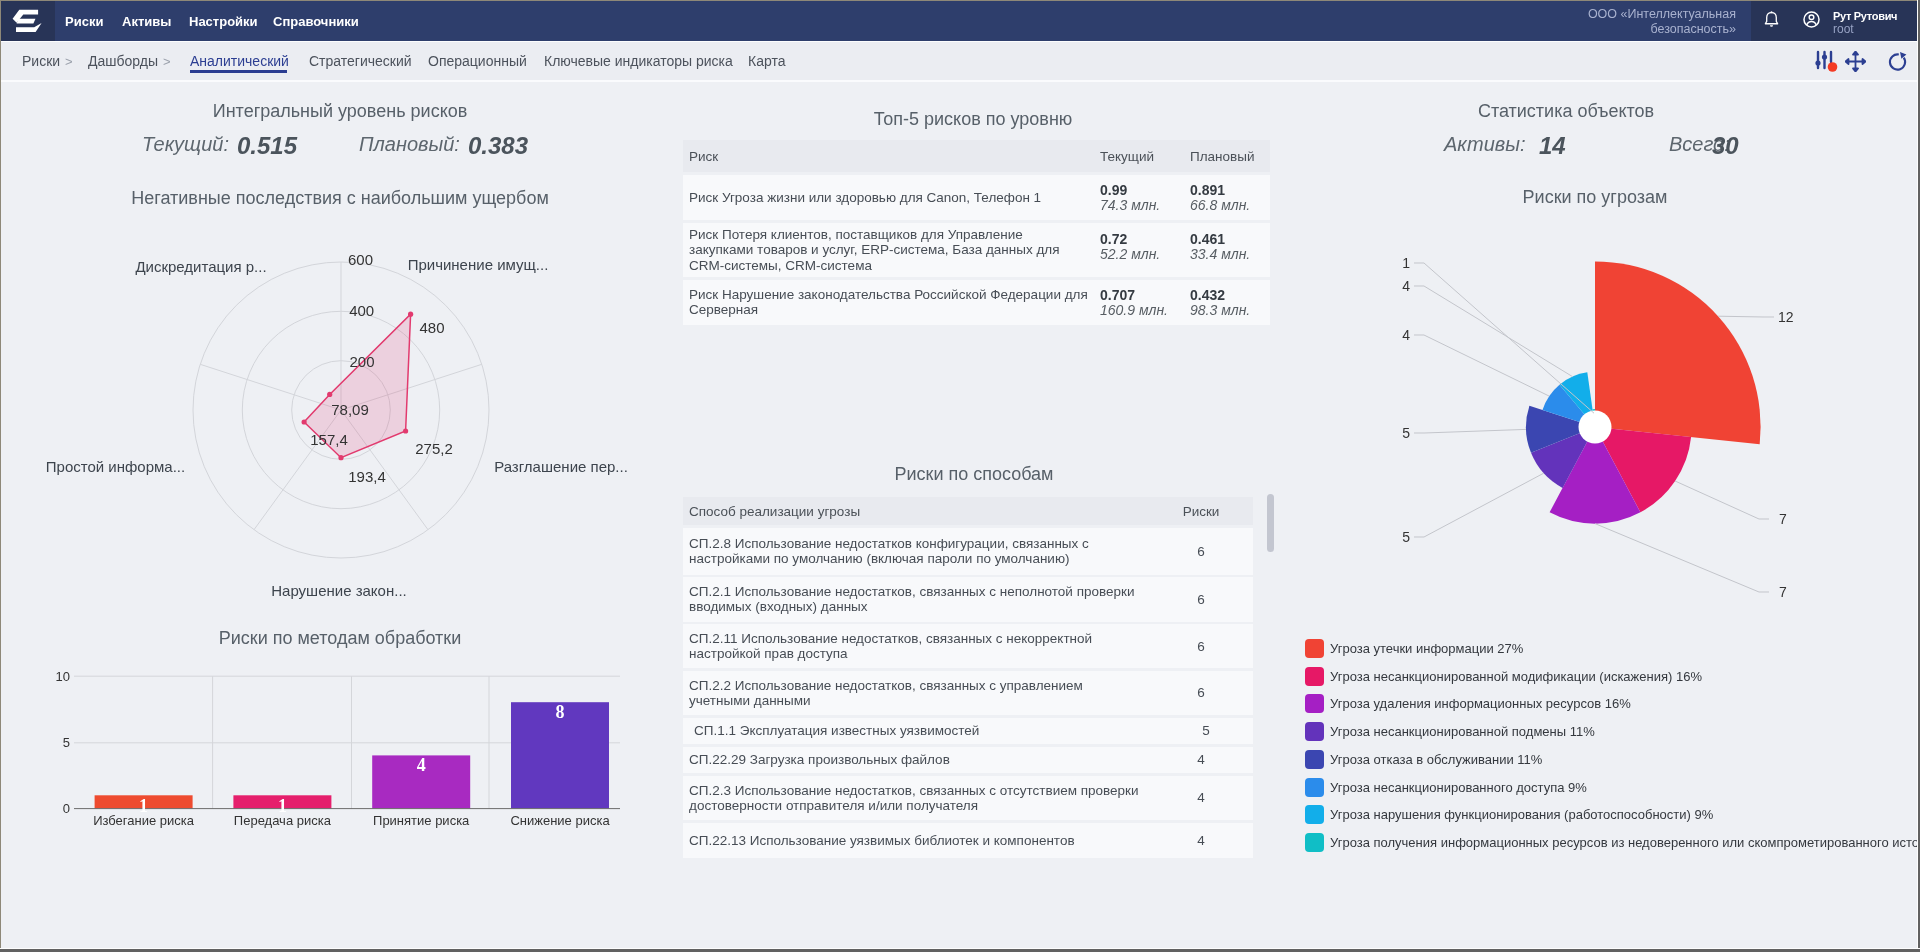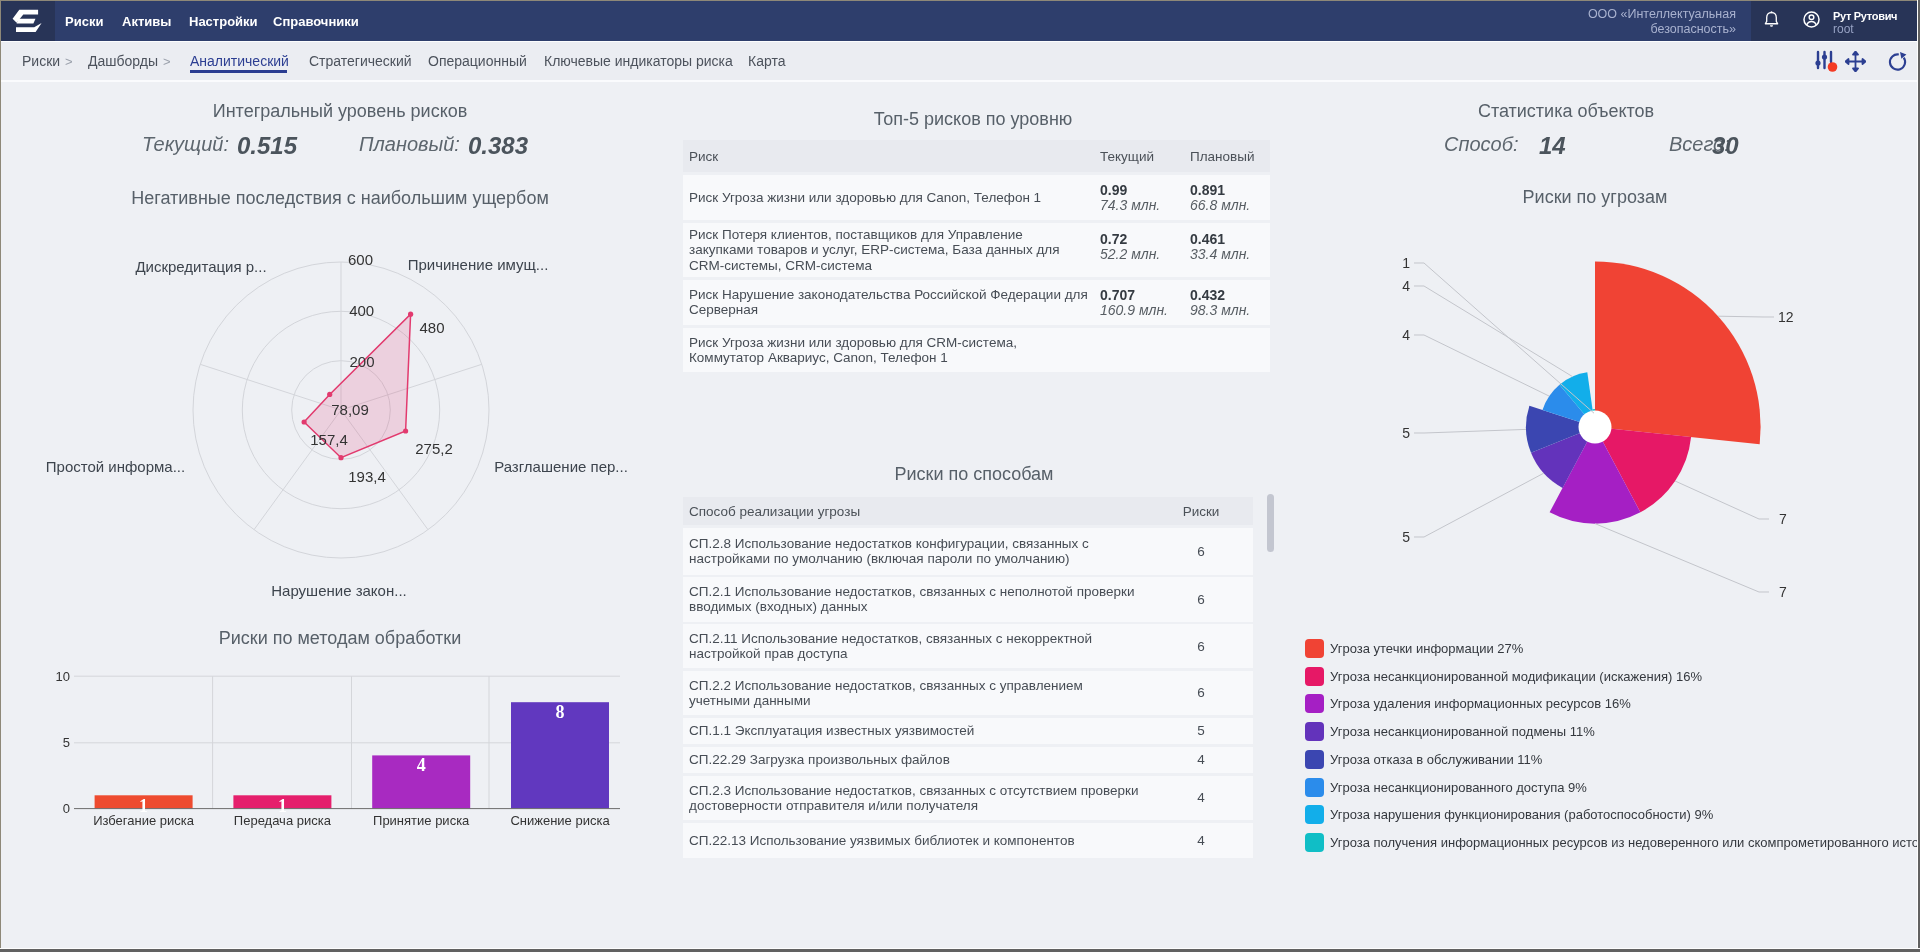--- a/index.html
+++ b/index.html
@@ -73,21 +73,21 @@
   <div class="abs statnum" style="left:237px;top:132px;">0.515</div>
   <div class="abs statlabel" style="left:359px;top:133px;">Плановый:</div>
   <div class="abs statnum" style="left:468px;top:132px;">0.383</div>
   <div class="title" style="left:340px;top:198px;">Негативные последствия с наибольшим ущербом</div>
   <div class="title" style="left:340px;top:638px;">Риски по методам обработки</div>
 
   <div class="title" style="left:973px;top:119px;">Топ-5 рисков по уровню</div>
   <div class="title" style="left:974px;top:474px;">Риски по способам</div>
 
   <div class="title" style="left:1566px;top:111px;">Статистика объектов</div>
-  <div class="abs statlabel" style="left:1444px;top:133px;">Способ:</div>
+  <div class="abs statlabel" style="left:1444px;top:133px;">Активы:</div>
   <div class="abs statnum" style="left:1539px;top:132px;">14</div>
   <div class="abs statlabel" style="left:1648px;top:133px;margin-left:21px;">Всего:</div>
   <div class="abs statnum" style="left:1712px;top:132px;">30</div>
   <div class="title" style="left:1595px;top:197px;">Риски по угрозам</div>
 
   <div class="tbl" style="left:683px;top:140px;width:587px;">
     <div class="hdr" style="height:32px;">
       <div style="width:411px;padding-left:6px;">Риск</div>
       <div style="width:90px;">Текущий</div>
       <div>Плановый</div>
@@ -118,25 +118,20 @@
       <div class="c1" style="width:411px;">Риск Нарушение законодательства Российской Федерации для<br>Серверная</div>
       <div style="width:90px;">
           <div class="vb">0.707</div>
           <div class="vi">160.9 млн.</div>
         </div>
       <div>
           <div class="vb">0.432</div>
           <div class="vi">98.3 млн.</div>
         </div>
     </div>
-    <div class="row" style="height:44.5px;">
-      <div class="c1" style="width:411px;">Риск Угроза жизни или здоровью для CRM-система,<br>Коммутатор Аквариус, Canon, Телефон 1</div>
-      <div style="width:90px;"></div>
-        <div></div>
-    </div>
   </div>
 
   <div class="tbl t2" style="left:683px;top:497px;width:570px;">
     <div class="hdr" style="height:28px;">
       <div style="width:470px;padding-left:6px;">Способ реализации угрозы</div>
       <div style="width:84px;text-align:center;">Риски</div>
     </div>
     <div class="row" style="height:47px;">
       <div class="c1" style="width:470px;">СП.2.8 Использование недостатков конфигурации, связанных с<br>настройками по умолчанию (включая пароли по умолчанию)</div>
       <div style="width:84px;text-align:center;">6</div>
@@ -146,21 +141,21 @@
       <div style="width:84px;text-align:center;">6</div>
     </div>
     <div class="row" style="height:44px;">
       <div class="c1" style="width:470px;">СП.2.11 Использование недостатков, связанных с некорректной<br>настройкой прав доступа</div>
       <div style="width:84px;text-align:center;">6</div>
     </div>
     <div class="row" style="height:44.5px;">
       <div class="c1" style="width:470px;">СП.2.2 Использование недостатков, связанных с управлением<br>учетными данными</div>
       <div style="width:84px;text-align:center;">6</div>
     </div>
-    <div class="row" style="height:26.5px;">
+    <div class="row" style="height:26.5px;justify-content:center;">
       <div class="c1" style="width:470px;">СП.1.1 Эксплуатация известных уязвимостей</div>
       <div style="width:84px;text-align:center;">5</div>
     </div>
     <div class="row" style="height:26.5px;">
       <div class="c1" style="width:470px;">СП.22.29 Загрузка произвольных файлов</div>
       <div style="width:84px;text-align:center;">4</div>
     </div>
     <div class="row" style="height:44.5px;">
       <div class="c1" style="width:470px;">СП.2.3 Использование недостатков, связанных с отсутствием проверки<br>достоверности отправителя и/или получателя</div>
       <div style="width:84px;text-align:center;">4</div>

